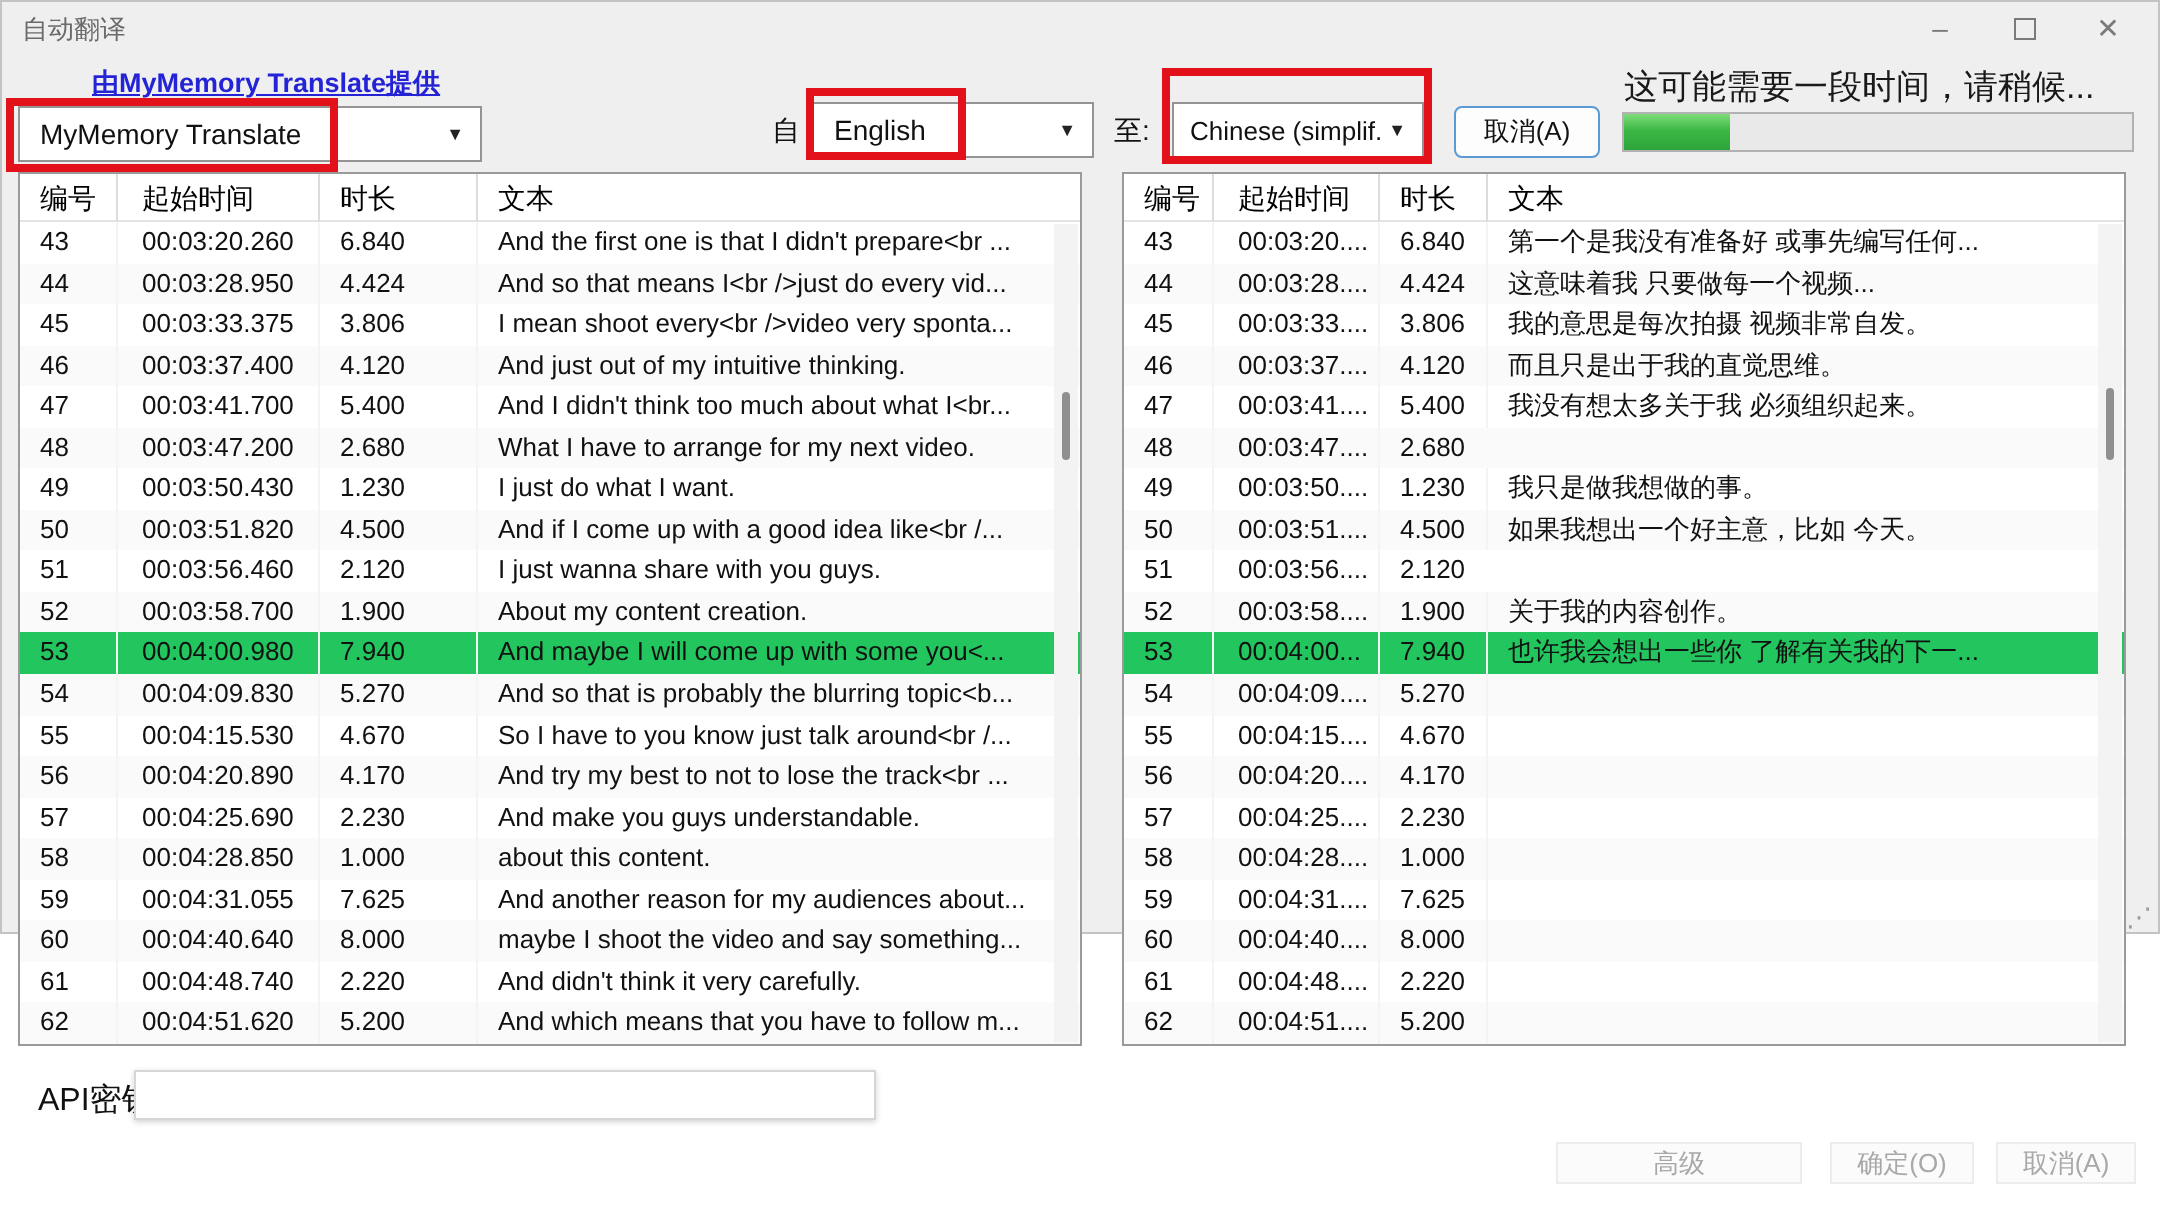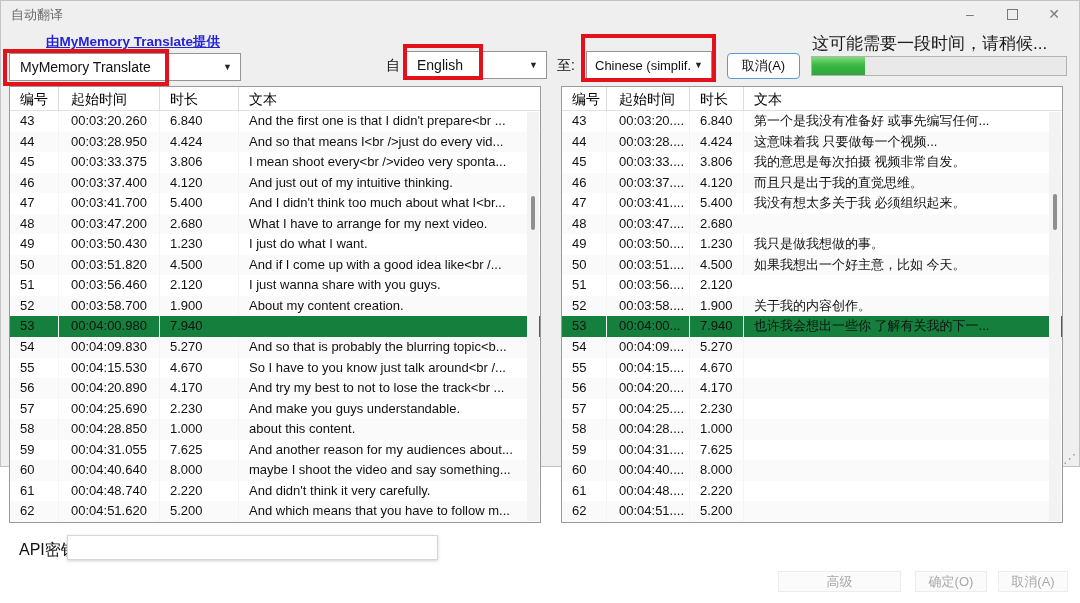--- a/index.html
+++ b/index.html
@@ -47,21 +47,21 @@
   
   .table { position:absolute; top:85px; background:#fff; border:1px solid #9a9a9a; overflow:hidden; }
   #source-table { left:8px;  width:532px; height:437px; }
   #target-table { left:560px; width:502px; height:437px; }
   .thead { display:flex; height:24px; align-items:center; border-bottom:1px solid #e3e3e3; background:#fff; }
   .thead .cell { font-size:14px; color:#000; height:24px; line-height:24px; border-right:1px solid #dcdcdc; }
   .thead .cell:last-child { border-right:none; }
   .tbody { }
   .trow { display:flex; height:20.55px; background:#fff; }
   .trow.alt { background:#fafafa; }
-  .trow.selected { background:#15803d; }
+  .trow.selected { background:#22c55e; }
   .cell { white-space:nowrap; overflow:hidden; font-size:13px; line-height:20.55px; color:#111; }
   .tbody .cell { border-right:1px solid #f4f4f4; }
   .tbody .cell:last-child { border-right:none; }
   .cell.c0 { padding-left:10px; }
   .cell.c1 { padding-left:12px; }
   .cell.c2 { padding-left:10px; }
   .cell.c3 { padding-left:10px; padding-right:4px; }
   #source-table .c0 { width:49px; }  #source-table .c1 { width:101px; }
   #source-table .c2 { width:79px; }  #source-table .c3 { flex:1; }
   #target-table .c0 { width:45px; }  #target-table .c1 { width:83px; }
@@ -195,20 +195,21 @@
         <div class="trow alt">
           <div class="cell c0">52</div>
           <div class="cell c1">00:03:58.700</div>
           <div class="cell c2">1.900</div>
           <div class="cell c3">About my content creation.</div>
         </div>
         <div class="trow selected">
           <div class="cell c0">53</div>
           <div class="cell c1">00:04:00.980</div>
           <div class="cell c2">7.940</div>
+          <div class="cell c3">And maybe I will come up with some you&lt;...</div>
         </div>
         <div class="trow alt">
           <div class="cell c0">54</div>
           <div class="cell c1">00:04:09.830</div>
           <div class="cell c2">5.270</div>
           <div class="cell c3">And so that is probably the blurring topic&lt;b...</div>
         </div>
         <div class="trow">
           <div class="cell c0">55</div>
           <div class="cell c1">00:04:15.530</div>

